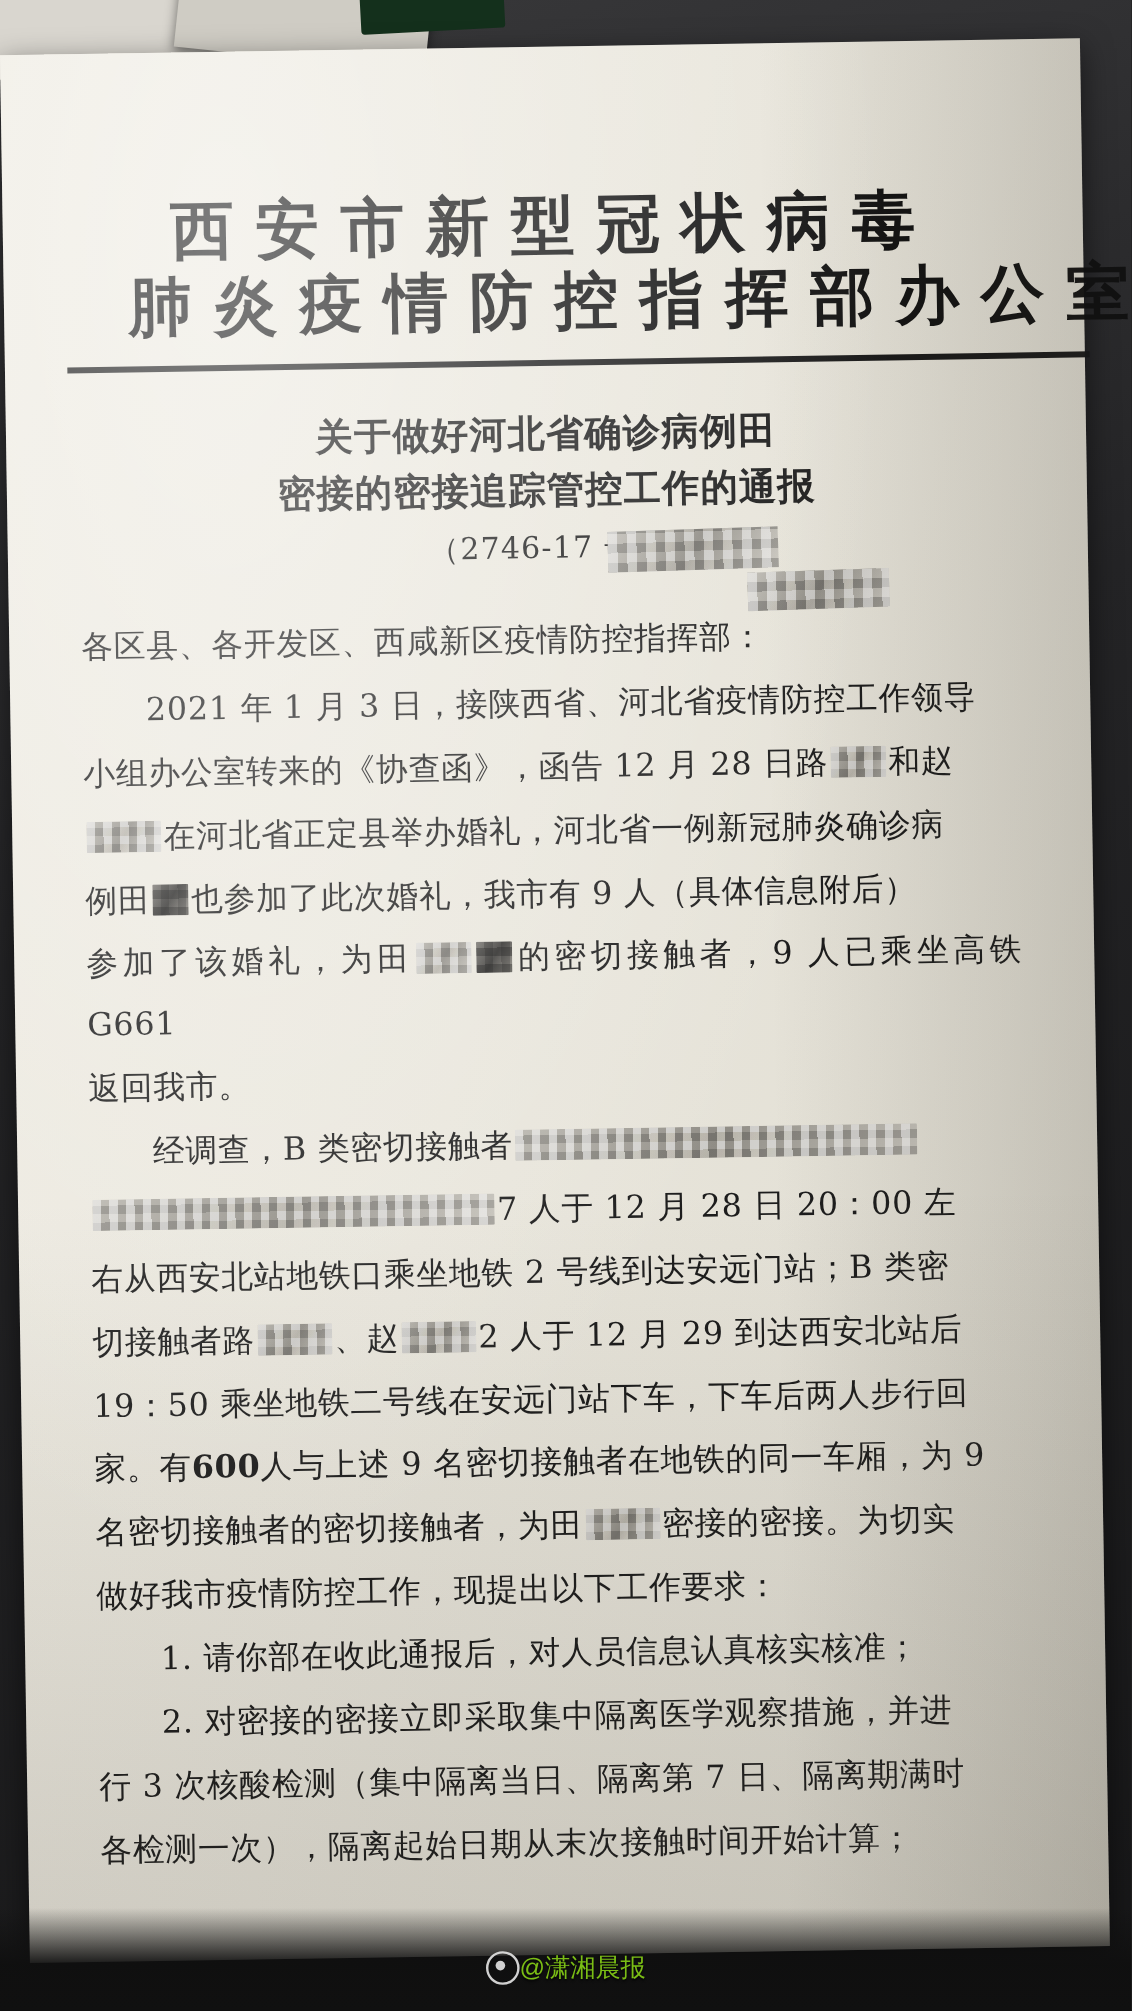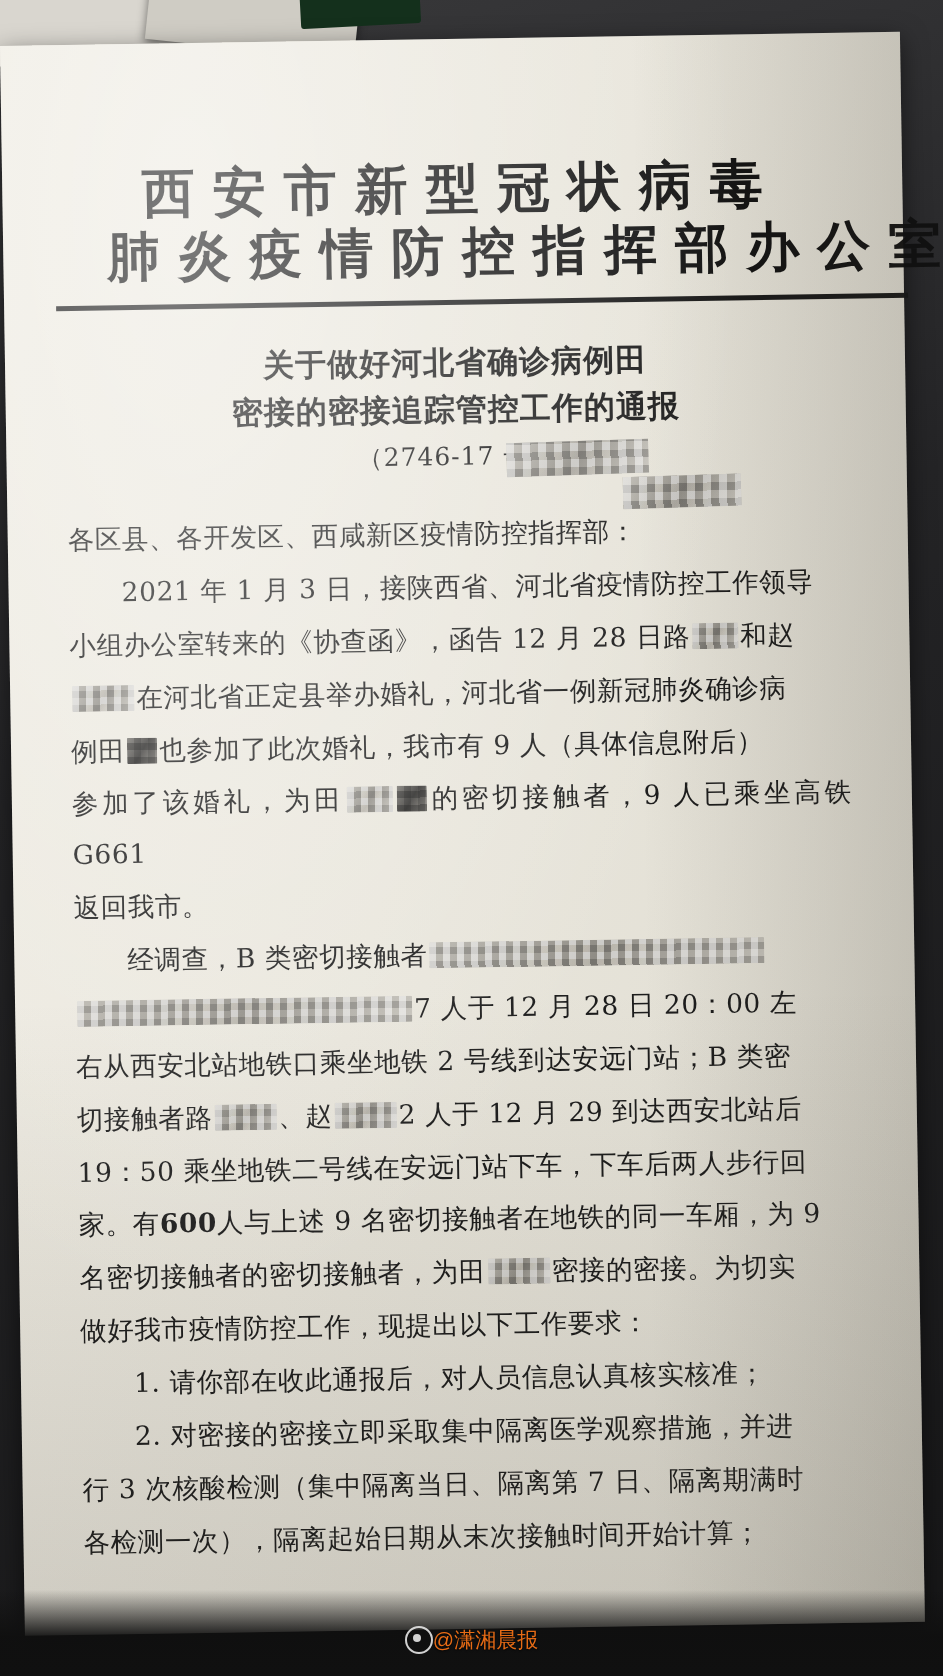--- a/index.html
+++ b/index.html
@@ -181,21 +181,21 @@
 
   
   .watermark {
     position: absolute;
     left: 0; right: 0;
     bottom: 22px;
     display: flex;
     align-items: center;
     justify-content: center;
     gap: 0;
-    color: #f97316;
+    color: #84cc16;
     font-family: "Liberation Sans", sans-serif;
     font-size: 21px;
     opacity: .92;
     text-shadow: 0 1px 2px rgba(0,0,0,.8);
   }
   .weibo-eye {
     width: 24px; height: 24px;
     border-radius: 50%;
     border: 2px solid #e2e2e2;
     position: relative;

